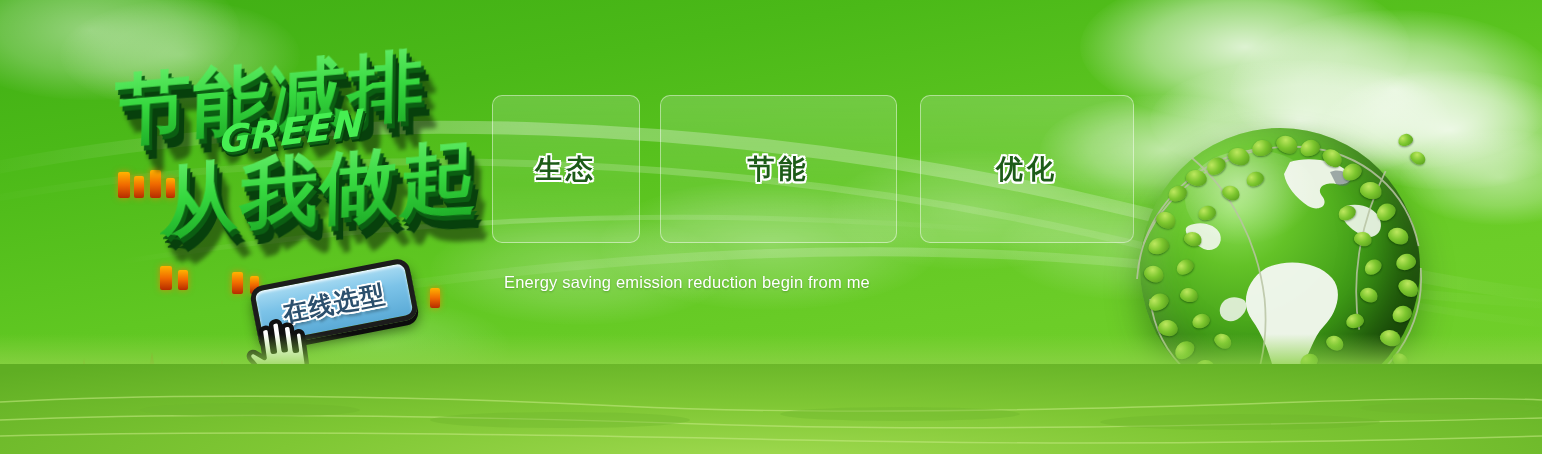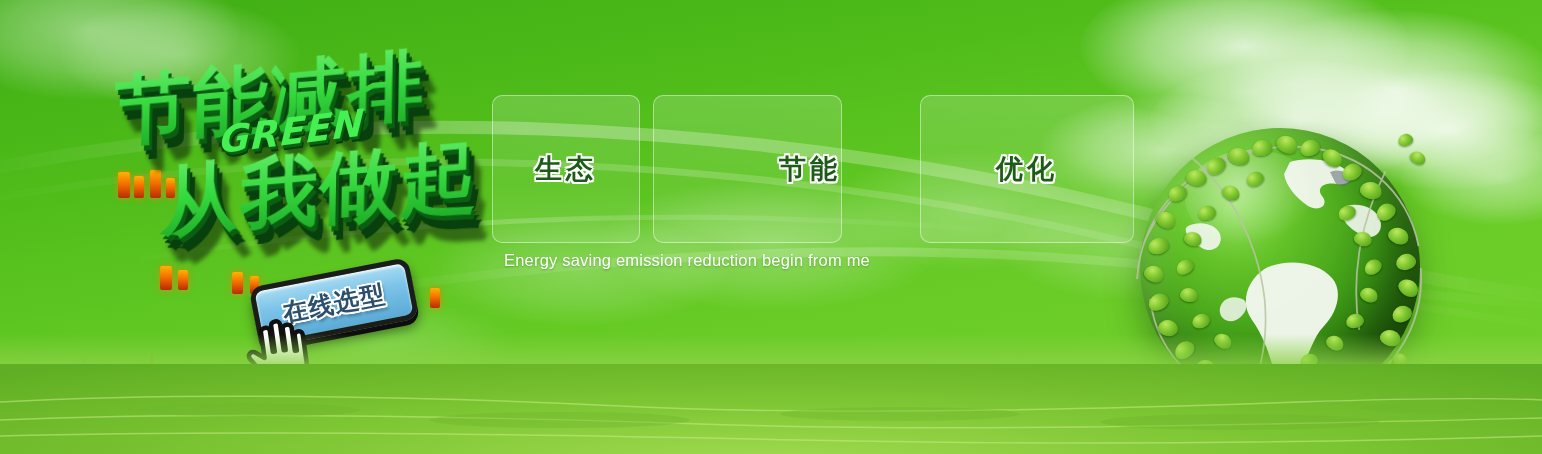--- a/index.html
+++ b/index.html
@@ -107,21 +107,21 @@
     color:#1d5c18;
     text-shadow:
       -1.8px -1.8px 0 #fff,  1.8px -1.8px 0 #fff,
       -1.8px  1.8px 0 #fff,  1.8px  1.8px 0 #fff,
        0 -2px 0 #fff, 0 2px 0 #fff,
       -2px 0 0 #fff, 2px 0 0 #fff;
   }
 
   
   .tagline {
-    position:absolute; left:504px; top:251px;
+    position:absolute; left:504px; top:273px;
     font-family:"Liberation Sans", sans-serif;
     font-size:16.5px; color:#ffffff; letter-spacing:.2px;
     text-shadow:0 1px 2px rgba(0,60,0,.30);
   }
 
   
   .cta-wrap {
     position:absolute; left:253px; top:272px;
     transform:rotate(-11deg);
   }
@@ -250,21 +250,21 @@
     <div class="hl-line hl-bot">从我做起</div>
     <div class="hl-green">GREEN</div>
   </div>
 
   <div class="cards">
 
     <div class="card" style="left:0px;   width:148px;">
       <div class="card-cn">生态</div>
     </div>
 
-    <div class="card" style="left:161px; width:189px;align-items:flex-end;">
+    <div class="card" style="left:168px; width:237px;">
       <div class="card-cn">节能</div>
     </div>
 
     <div class="card" style="left:428px; width:214px;">
       <div class="card-cn">优化</div>
     </div>
   </div>
 
   <div class="tagline">Energy saving emission reduction begin from me</div>
 

